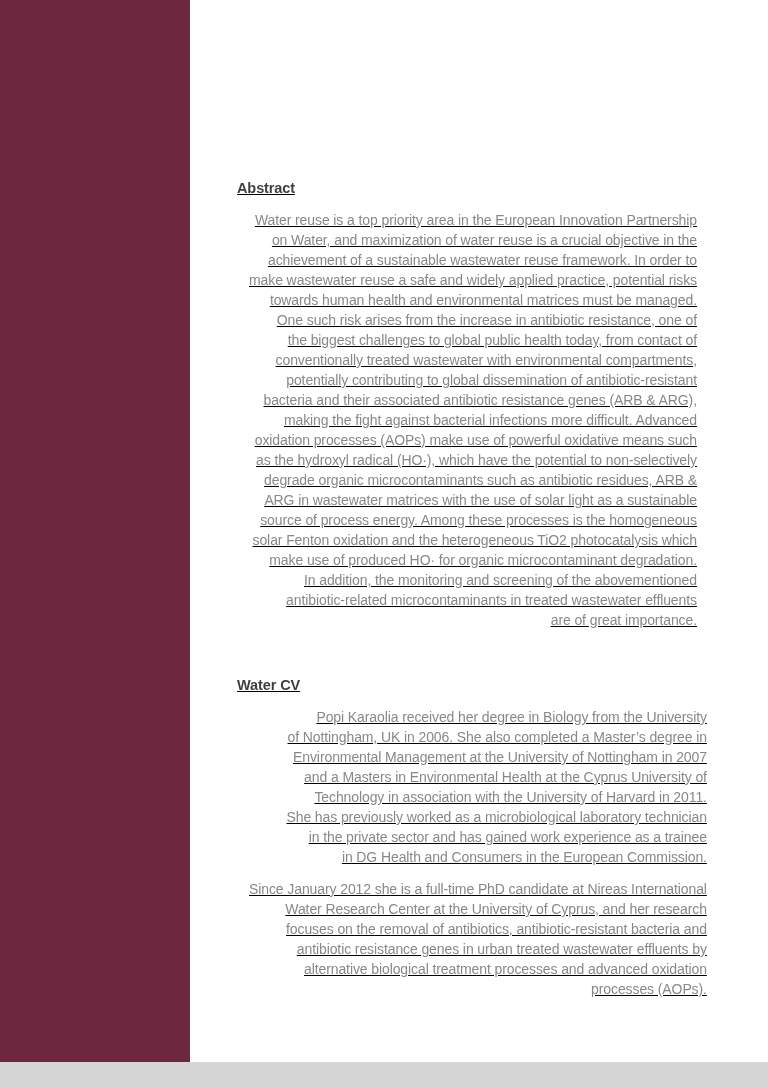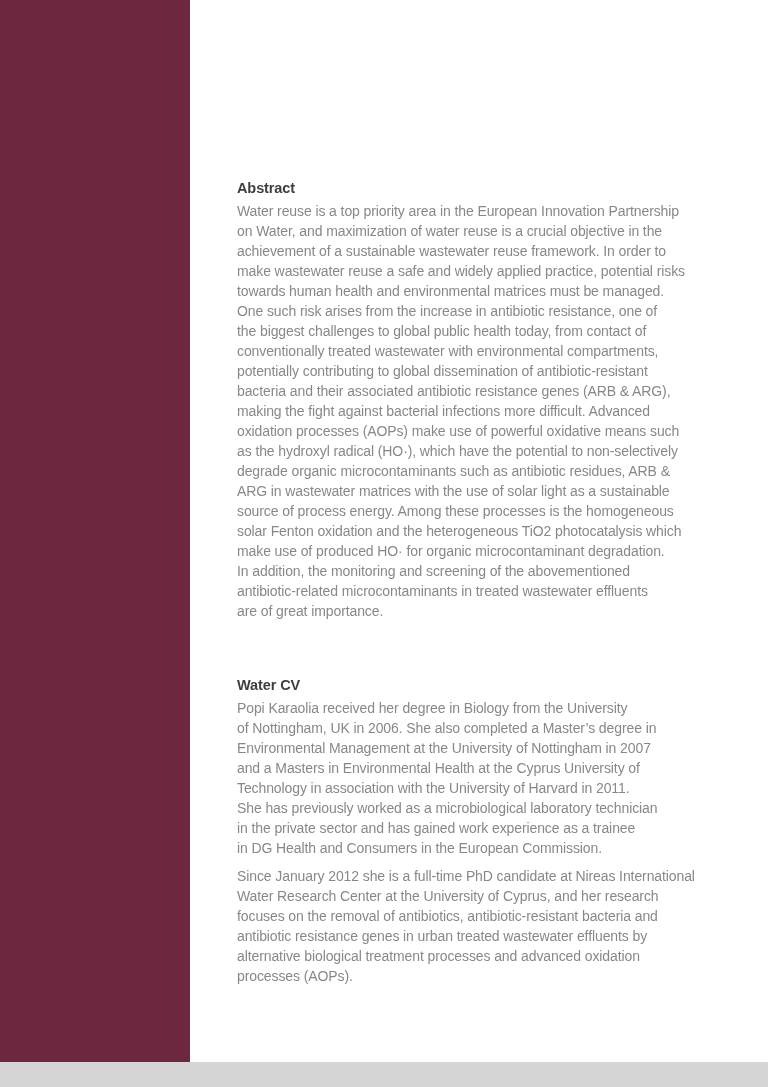--- a/index.html
+++ b/index.html
@@ -32,38 +32,40 @@
   .content {
     position: absolute;
     left: 237px;
     top: 0;
     width: 510px;
     height: 1062px;
   }
   .section {
     position: absolute;
     left: 0;
+    text-decoration: underline;
   }
   .section-abstract { top: 178px; }
   .section-briefcv  { top: 675px; }
   .section h2 {
     margin: 0 0 3px 0;
     font-size: 14.5px;
     line-height: 20px;
     font-weight: bold;
     color: #3e3f41;
     letter-spacing: -0.1px;
   }
   .section p {
-    margin: 0;
+    margin: 12px;
     font-size: 14px;
     line-height: 20px;
     color: #87888b;
     white-space: pre;
     letter-spacing: -0.1px;
+    text-align: right;
   }
   .section p + p {
     margin-top: 8px;
   }
 </style>
 </head>
 <body>
 
 <div class="page">
 

